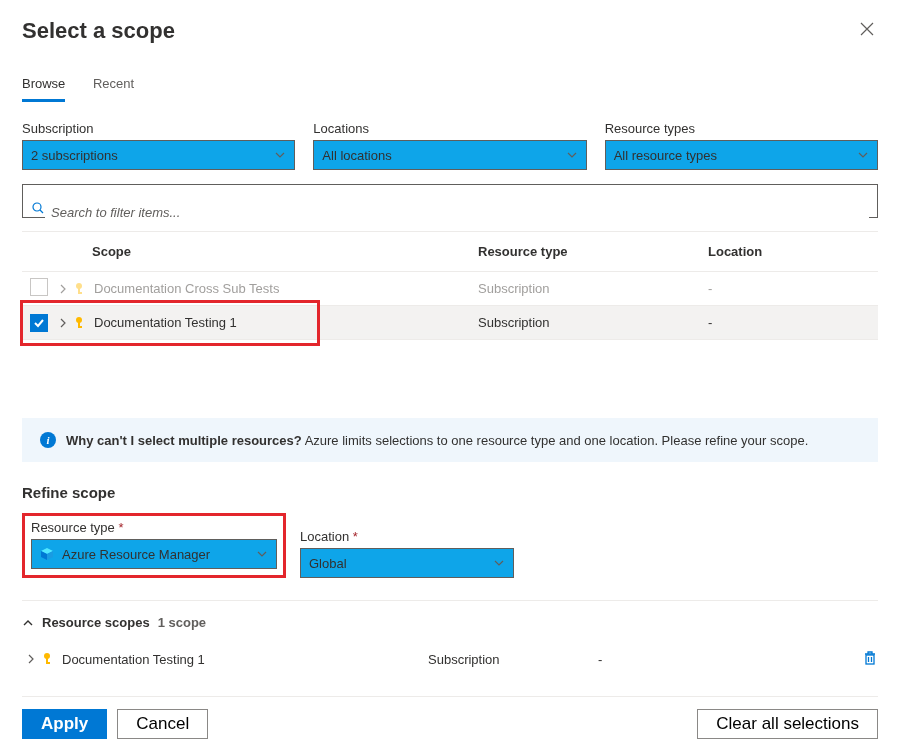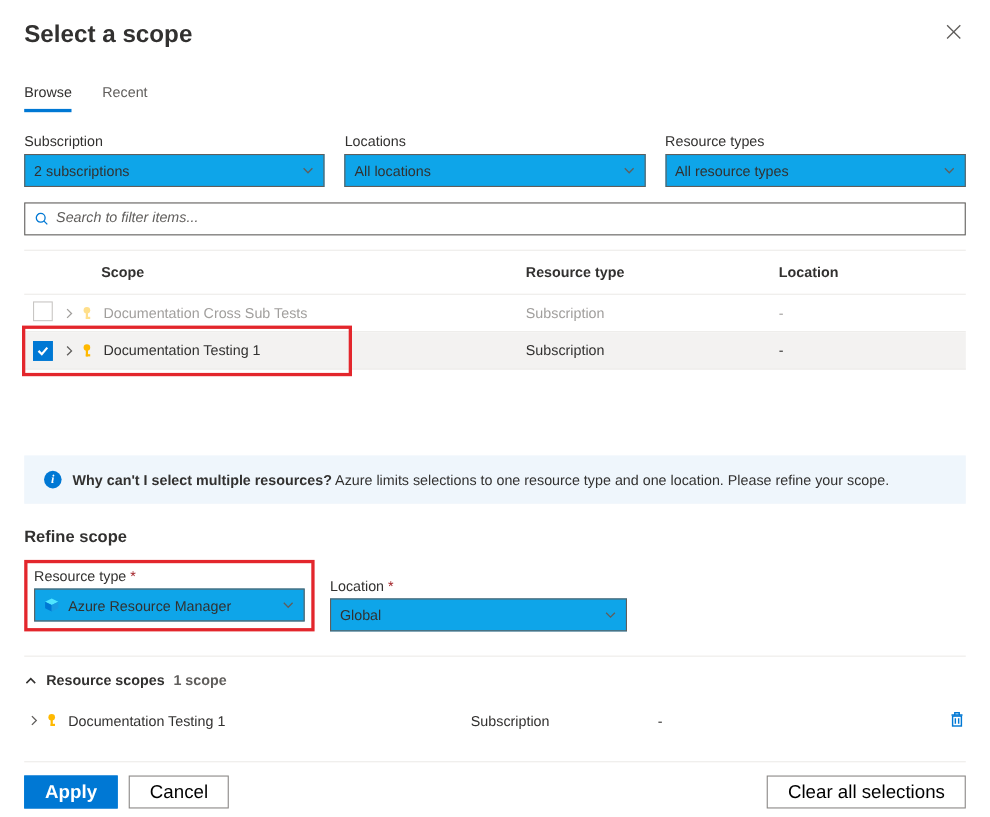--- a/index.html
+++ b/index.html
@@ -22,22 +22,22 @@
   .filter { flex: 1; }
   .filter label { display: block; margin-bottom: 4px; color: #323130; }
   .dropdown {
     display: flex; justify-content: space-between; align-items: center;
     border: 1px solid #605e5c; padding: 5px 8px; background: #0ea5e9; cursor: pointer;
     height: 30px;
   }
   .chev { display: inline-block; }
   .chev svg { display: block; }
   .search-box {
-    display: flex; align-items: flex-end;
-    border: 1px solid #605e5c; height: 30px; padding: 4px 8px; margin-bottom: 13px;
+    display: flex; align-items: flex-start;
+    border: 1px solid #605e5c; height: 30px; padding: 16px 8px; margin-bottom: 13px;
   }
   .search-box input { border: none; outline: none; flex: 1; font-size: 13px; padding: 4px 6px; }
   .search-box input::placeholder { color: #605e5c; font-style: italic; }
   .table { border-top: 1px solid #edebe9; margin-top: 4px; }
   .thead, .trow {
     display: flex; align-items: center;
     border-bottom: 1px solid #edebe9;
   }
   .thead { height: 40px; font-weight: 600; }
   .col-check { width: 36px; padding-left: 8px; }
@@ -65,21 +65,21 @@
     width: 16px; height: 16px; border-radius: 50%; background: #0078d4; color: #fff;
     display: inline-flex; align-items: center; justify-content: center; flex-shrink: 0;
     font-family: Georgia, serif; font-style: italic; font-weight: bold; font-size: 11px;
   }
   .info-bar b { font-weight: 700; }
   h2 { font-size: 15px; font-weight: 600; margin: 22px 0 12px; }
   .refine-row { display: flex; gap: 14px; align-items: flex-end; }
   .refine-field label { display: block; margin-bottom: 4px; }
   .req { color: #a4262c; }
   .dropdown.sm { width: 246px; text-align: center; }
-  .dropdown.sm2 { width: 270px; }
+  .dropdown.sm2 { width: 214px; }
   .dropdown.boxed { border: 1px solid #605e5c; }
   .rtype-highlight { border: 3px solid #e3262c; padding: 4px 6px 6px 6px; display: inline-block; }
   .cube { display: inline-flex; margin-right: 4px; }
   hr.sep { border: none; border-top: 1px solid #edebe9; margin: 22px 0 14px; }
   .sel-scopes-hdr { display: flex; align-items: center; gap: 8px; font-weight: 600; }
   .sel-scopes-hdr .count { font-weight: 700; color: #605e5c; }
   .sel-row {
     display: flex; align-items: center; height: 38px; margin-top: 10px;
   }
   .sel-row .c1 { flex: 1; display: flex; align-items: center; gap: 6px; padding-left: 4px; }

